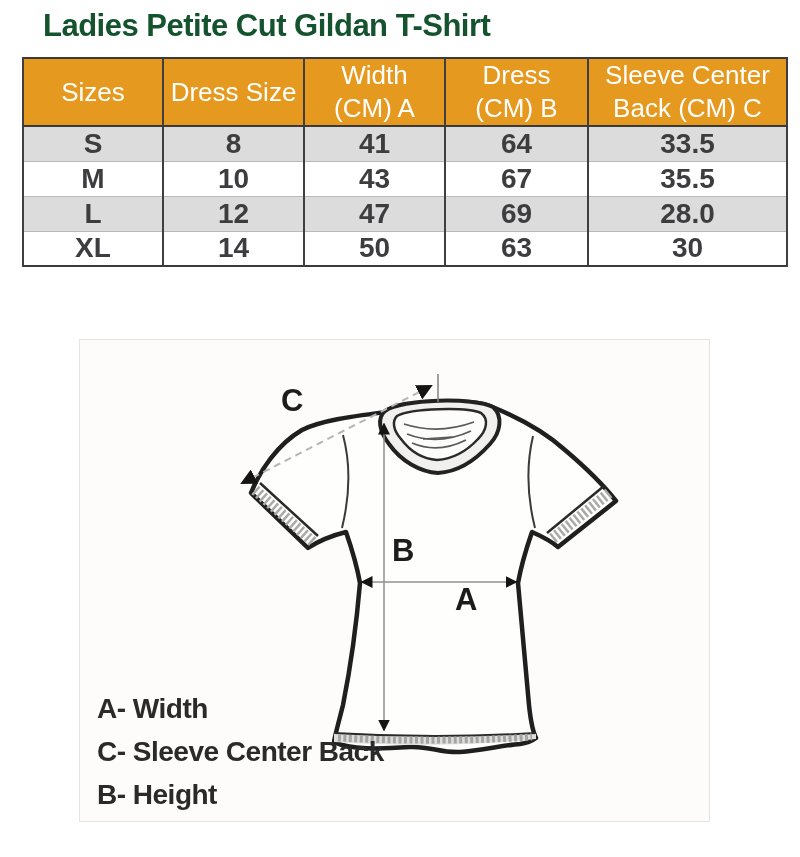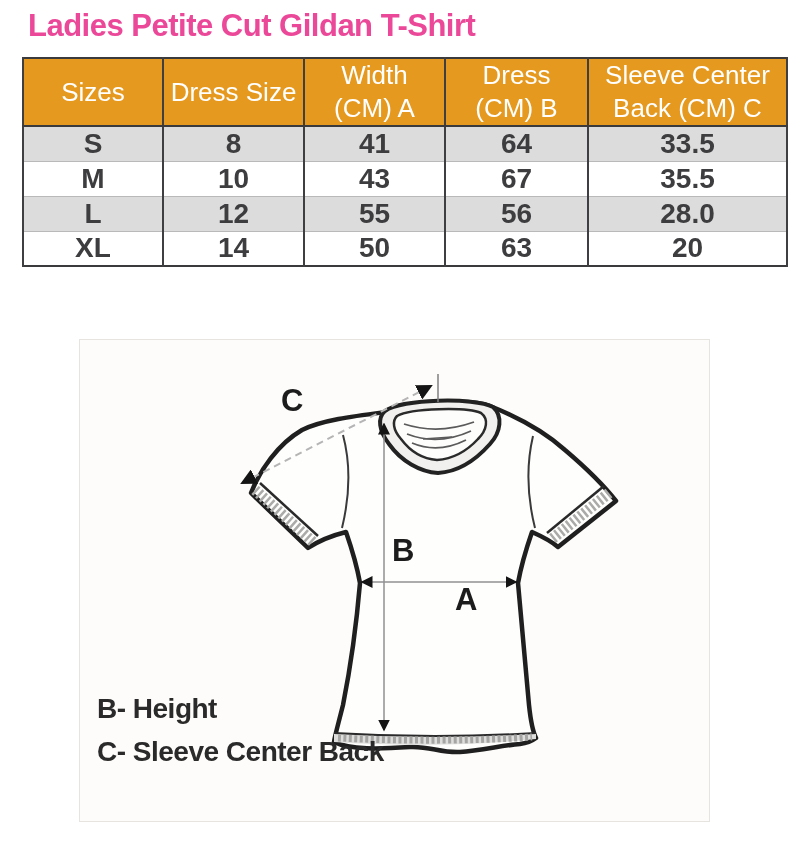--- a/index.html
+++ b/index.html
@@ -1,22 +1,22 @@
 <!DOCTYPE html>
 <html><head>
 <meta charset="utf-8">
 <style>
   html,body { margin:0; padding:0; background:#ffffff; }
   .page {
     position:relative; width:800px; height:857px; background:#ffffff;
     font-family:"Liberation Sans", sans-serif; overflow:hidden;
   }
   .page-title {
-    position:absolute; left:28px; top:8px; margin:0;
-    font-size:31px; font-weight:700; color:#ec4899; letter-spacing:-0.5px;
+    position:absolute; left:43px; top:8px; margin:0;
+    font-size:31px; font-weight:700; color:#14532d; letter-spacing:-0.5px;
     white-space:nowrap;
   }
   table.size-table {
     position:absolute; left:22px; top:57px; width:764px;
     border-collapse:collapse; table-layout:fixed;
     border:2px solid #3a3a3c;
   }
   .size-table th, .size-table td {
     padding:0; text-align:center; vertical-align:middle;
     border-left:2px solid #3f3f41; border-right:2px solid #3f3f41;
@@ -96,30 +96,30 @@
       <tr>
         <td>M</td>
         <td>10</td>
         <td>43</td>
         <td>67</td>
         <td>35.5</td>
       </tr>
       <tr>
         <td>L</td>
         <td>12</td>
-        <td>55</td>
-        <td>56</td>
+        <td>47</td>
+        <td>69</td>
         <td>28.0</td>
       </tr>
       <tr>
         <td>XL</td>
         <td>14</td>
         <td>50</td>
         <td>63</td>
-        <td>20</td>
+        <td>30</td>
       </tr>
     </tbody>
   </table>
 
   <div class="diagram-box">
     <svg width="631" height="483" viewBox="0 0 631 483">
       <defs>
         <marker id="arw" viewBox="0 0 8 8" refX="7" refY="4" markerWidth="8" markerHeight="8" orient="auto-start-reverse">
           <path d="M0,0 L8,4 L0,8 Z" fill="#141414"></path>
         </marker>
@@ -181,18 +181,19 @@
       <line x1="304" y1="84" x2="304" y2="390" stroke="#909090" stroke-width="1.5" marker-start="url(#arw)" marker-end="url(#arw)"></line>
 
       <line x1="282" y1="242" x2="436" y2="242" stroke="#909090" stroke-width="1.5" marker-start="url(#arw)" marker-end="url(#arw)"></line>
 
       <text x="201" y="71" font-size="31" font-weight="bold" fill="#1c1c1c">C</text>
       <text x="312" y="221" font-size="31" font-weight="bold" fill="#1c1c1c">B</text>
       <text x="375" y="270" font-size="31" font-weight="bold" fill="#1c1c1c">A</text>
     </svg>
 
     <div class="legend">
+      <div>A- Width</div>
+      <div>C- Sleeve Center Back</div>
       <div>B- Height</div>
-      <div>C- Sleeve Center Back</div>
     </div>
   </div>
 
 </div>
 
 </body></html>

